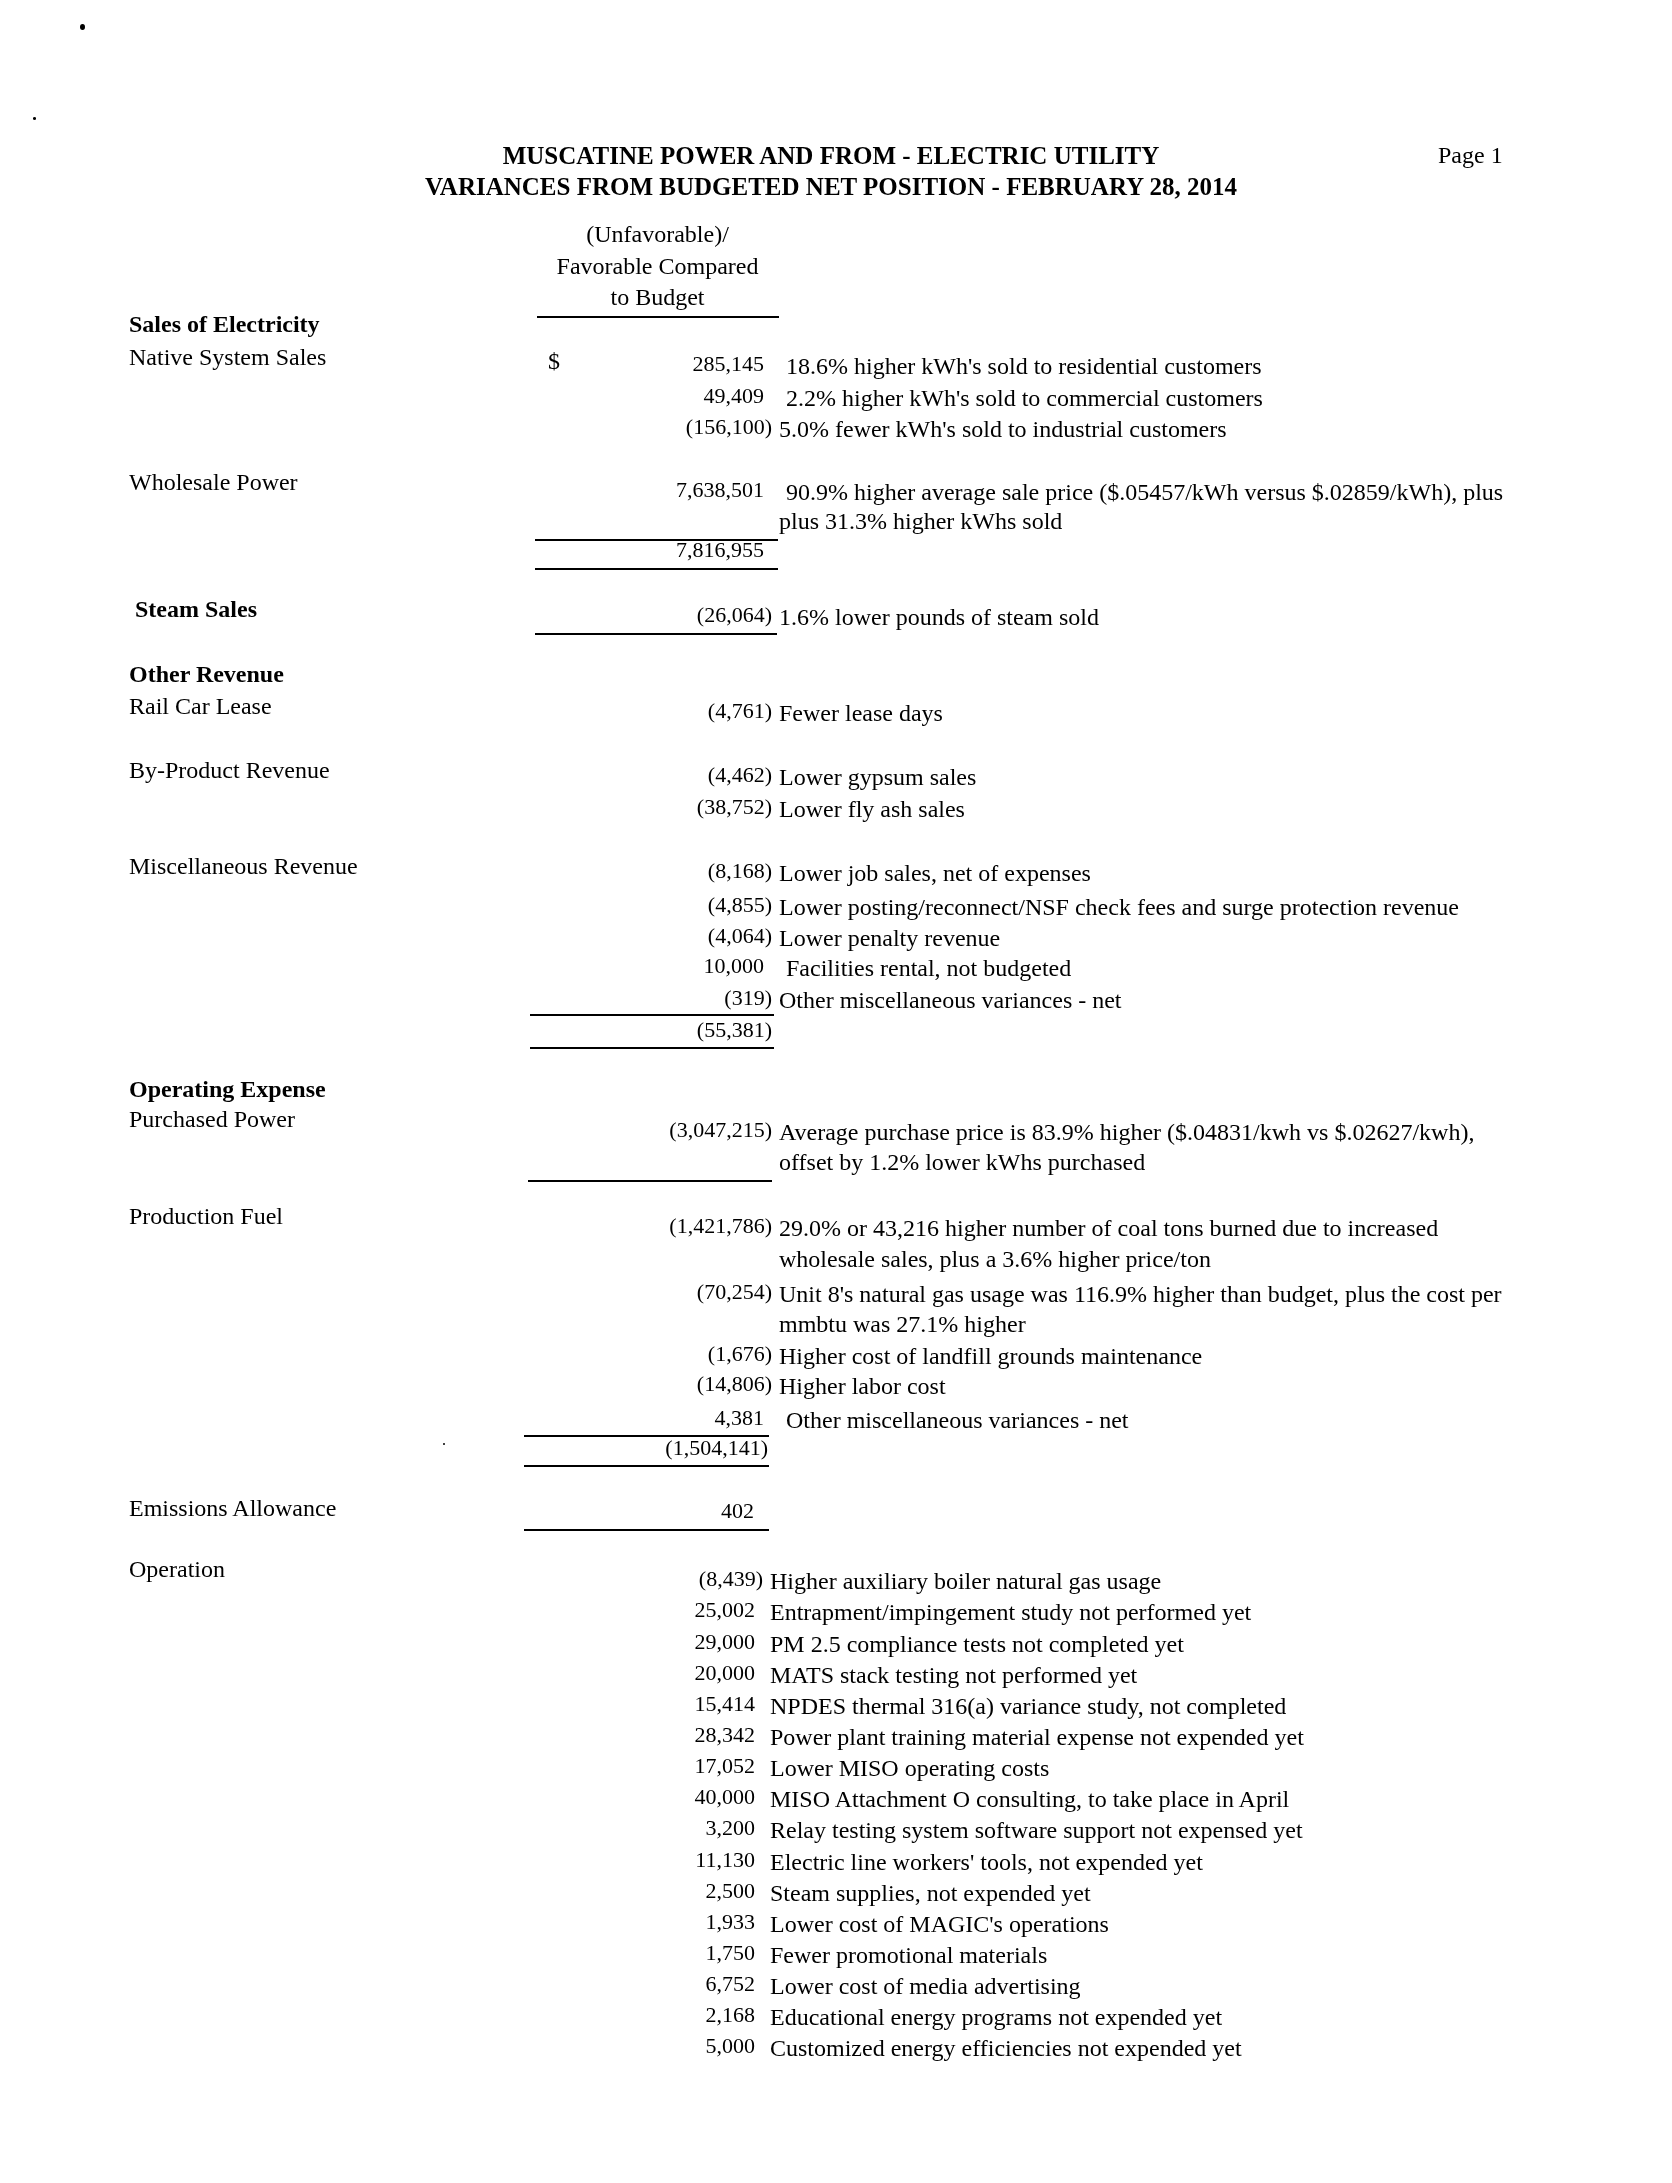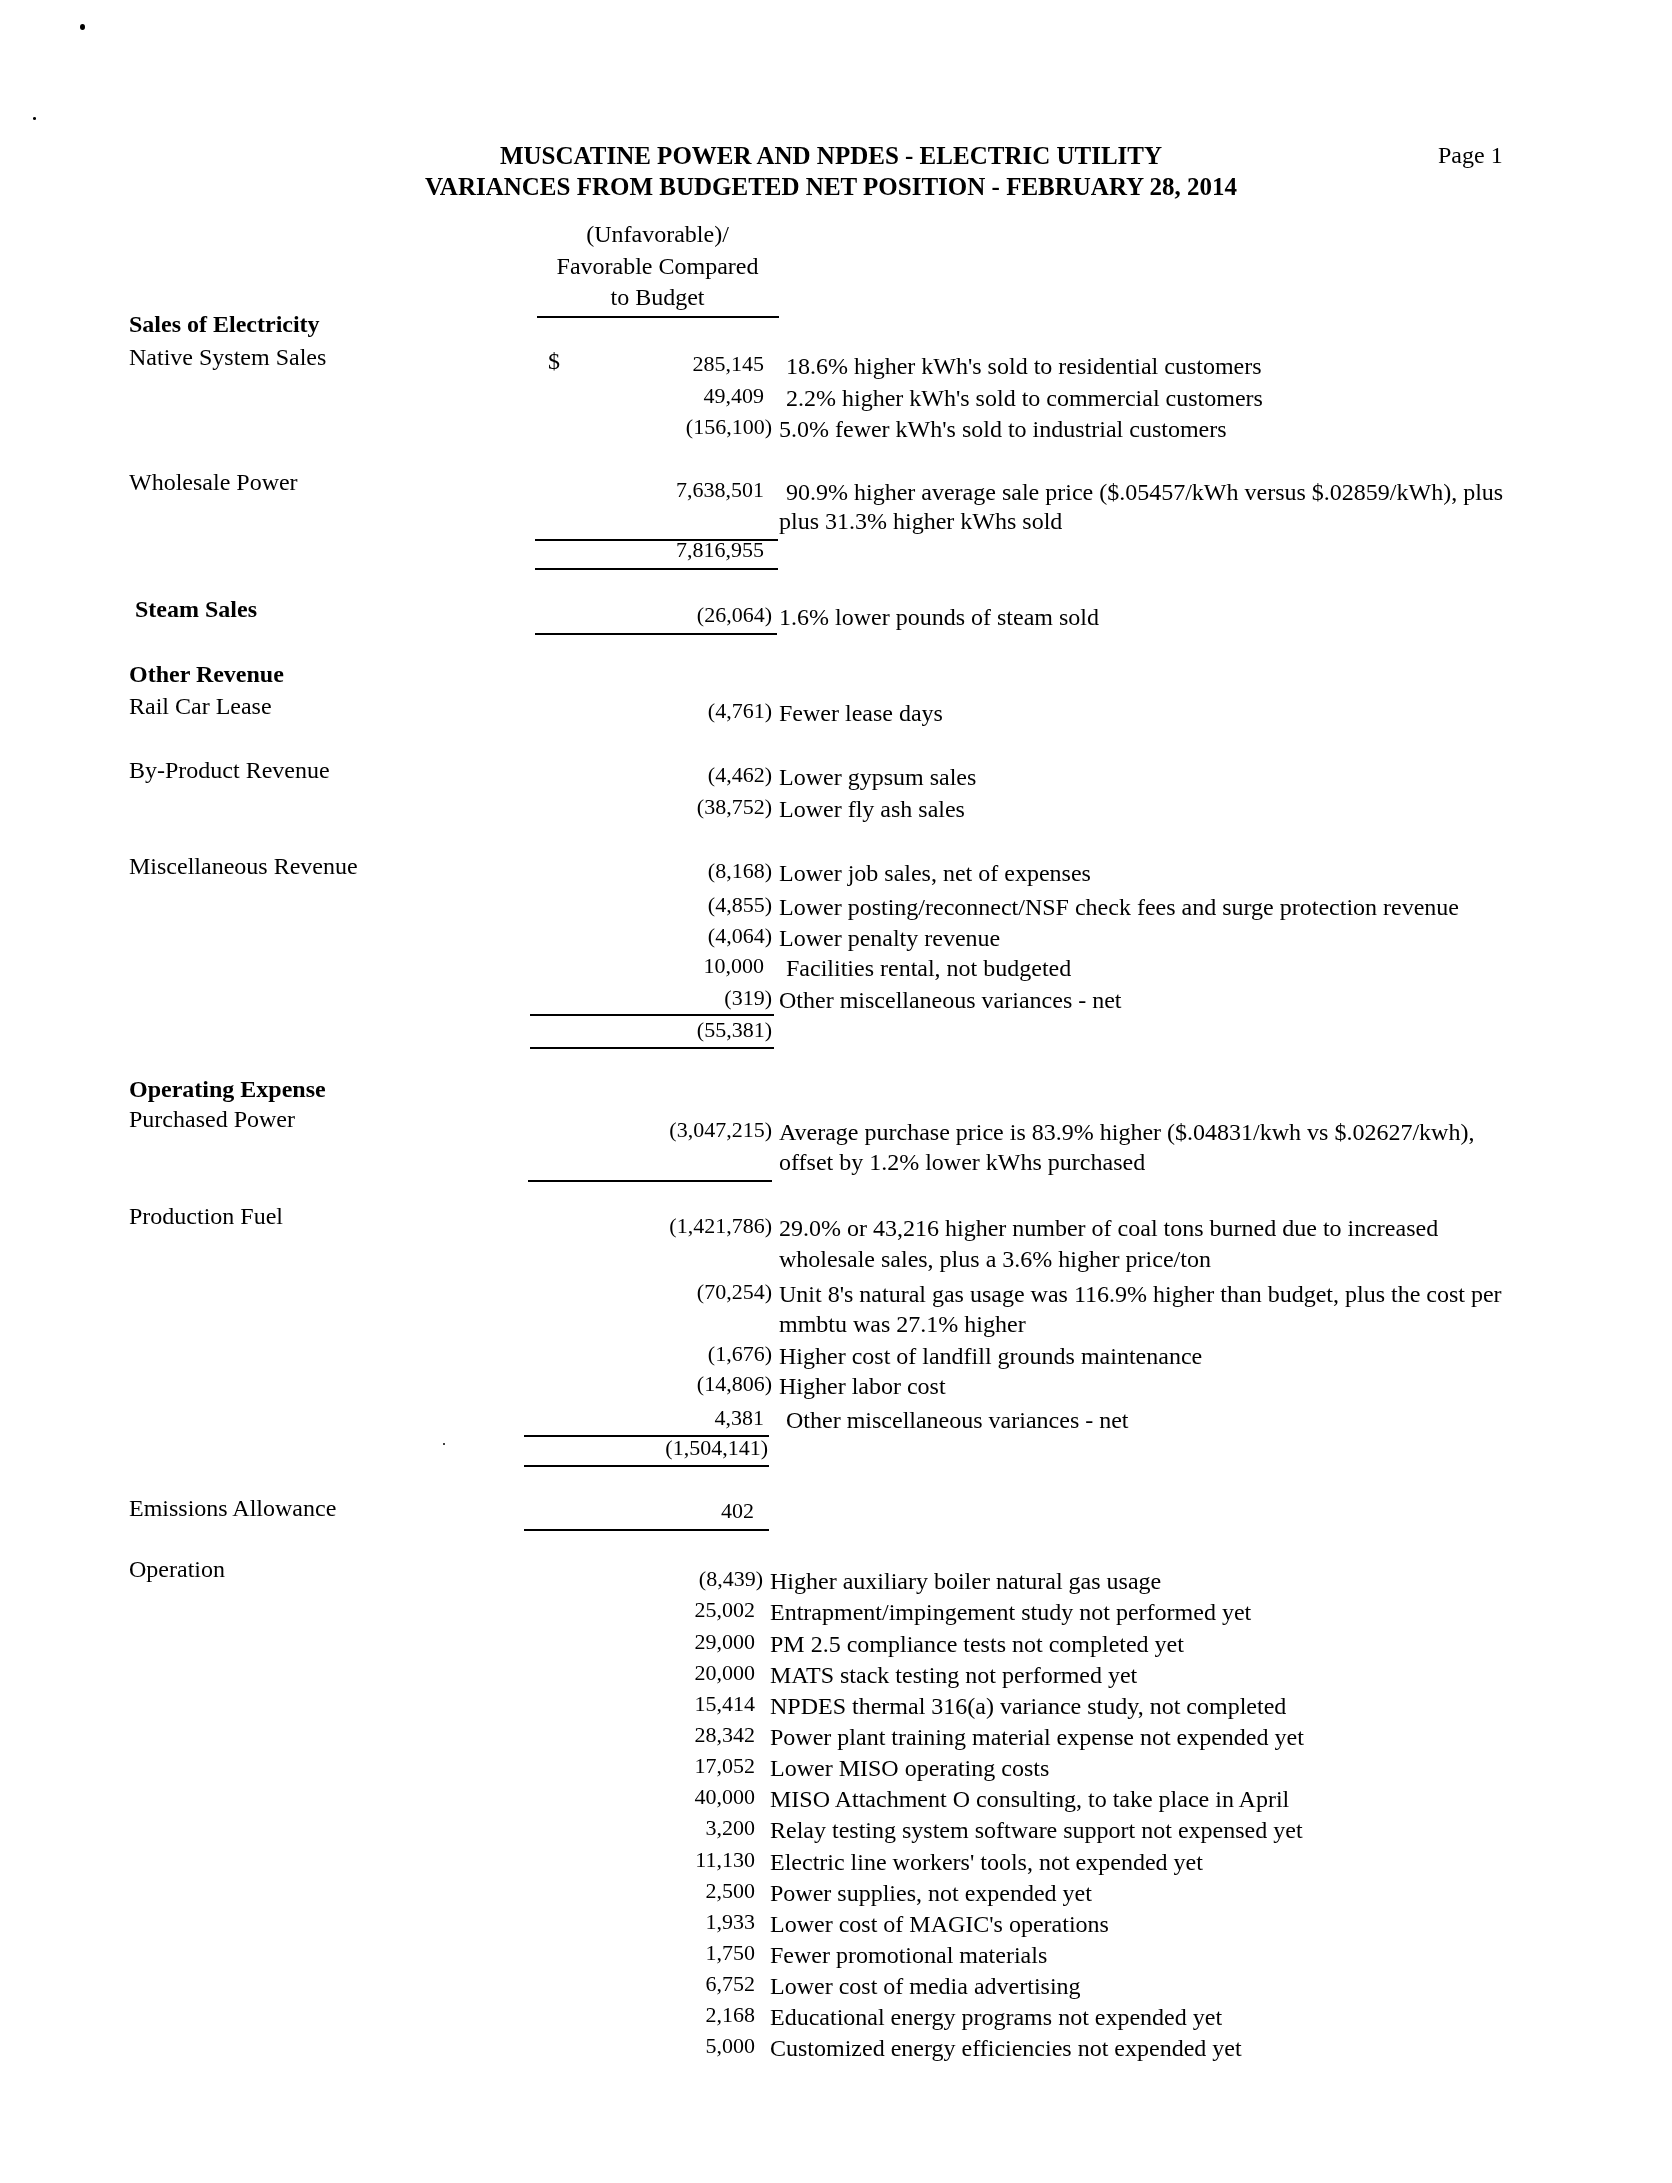--- a/index.html
+++ b/index.html
@@ -21,21 +21,21 @@
     .rule { position: absolute; height: 0; border-top: 2px solid #000; }
     .dollar { font-size: 24px; left: 548px; }
     .speck { position: absolute; background: #000; border-radius: 50%; }
   </style>
 </head>
 <body>
 
 <div class="speck" style="left:80px;top:24px;width:5px;height:6px;"></div>
 <div class="speck" style="left:33px;top:117px;width:3px;height:2.5px;"></div>
 
-<div class="abs title" style="top:143px;left:287px;">MUSCATINE POWER AND NPDES - ELECTRIC UTILITY</div>
+<div class="abs title" style="top:143px;left:287px;">MUSCATINE POWER AND FROM - ELECTRIC UTILITY</div>
 <div class="abs title" style="top:174px;left:287px;">VARIANCES FROM BUDGETED NET POSITION - FEBRUARY 28, 2014</div>
 <div class="abs page-no">Page 1</div>
 
 <div class="abs hdr" style="top:222px;">(Unfavorable)/</div>
 <div class="abs hdr" style="top:254px;">Favorable Compared</div>
 <div class="abs hdr" style="top:285px;">to Budget</div>
 <div class="rule" style="left:537px;width:242px;top:316px;"></div>
 
 <div class="abs label b" style="top:312px;">Sales of Electricity</div>
 <div class="abs label" style="top:345px;text-align:right;">Native System Sales</div>
@@ -132,21 +132,21 @@
     <div class="abs desc col2" style="top: 1725px;">Power plant training material expense not expended yet</div>
     <div class="abs num col2 plain" style="top: 1755px;">17,052</div>
     <div class="abs desc col2" style="top: 1756px;">Lower MISO operating costs</div>
     <div class="abs num col2 plain" style="top: 1786px;">40,000</div>
     <div class="abs desc col2" style="top: 1787px;">MISO Attachment O consulting, to take place in April</div>
     <div class="abs num col2 plain" style="top: 1817px;">3,200</div>
     <div class="abs desc col2" style="top: 1818px;">Relay testing system software support not expensed yet</div>
     <div class="abs num col2 plain" style="top: 1849px;">11,130</div>
     <div class="abs desc col2" style="top: 1850px;">Electric line workers' tools, not expended yet</div>
     <div class="abs num col2 plain" style="top: 1880px;">2,500</div>
-    <div class="abs desc col2" style="top: 1881px;">Power supplies, not expended yet</div>
+    <div class="abs desc col2" style="top: 1881px;">Steam supplies, not expended yet</div>
     <div class="abs num col2 plain" style="top: 1911px;">1,933</div>
     <div class="abs desc col2" style="top: 1912px;">Lower cost of MAGIC's operations</div>
     <div class="abs num col2 plain" style="top: 1942px;">1,750</div>
     <div class="abs desc col2" style="top: 1943px;">Fewer promotional materials</div>
     <div class="abs num col2 plain" style="top: 1973px;">6,752</div>
     <div class="abs desc col2" style="top: 1974px;">Lower cost of media advertising</div>
     <div class="abs num col2 plain" style="top: 2004px;">2,168</div>
     <div class="abs desc col2" style="top: 2005px;">Educational energy programs not expended yet</div>
     <div class="abs num col2 plain" style="top: 2035px;">5,000</div>
     <div class="abs desc col2" style="top: 2036px;">Customized energy efficiencies not expended yet</div>

